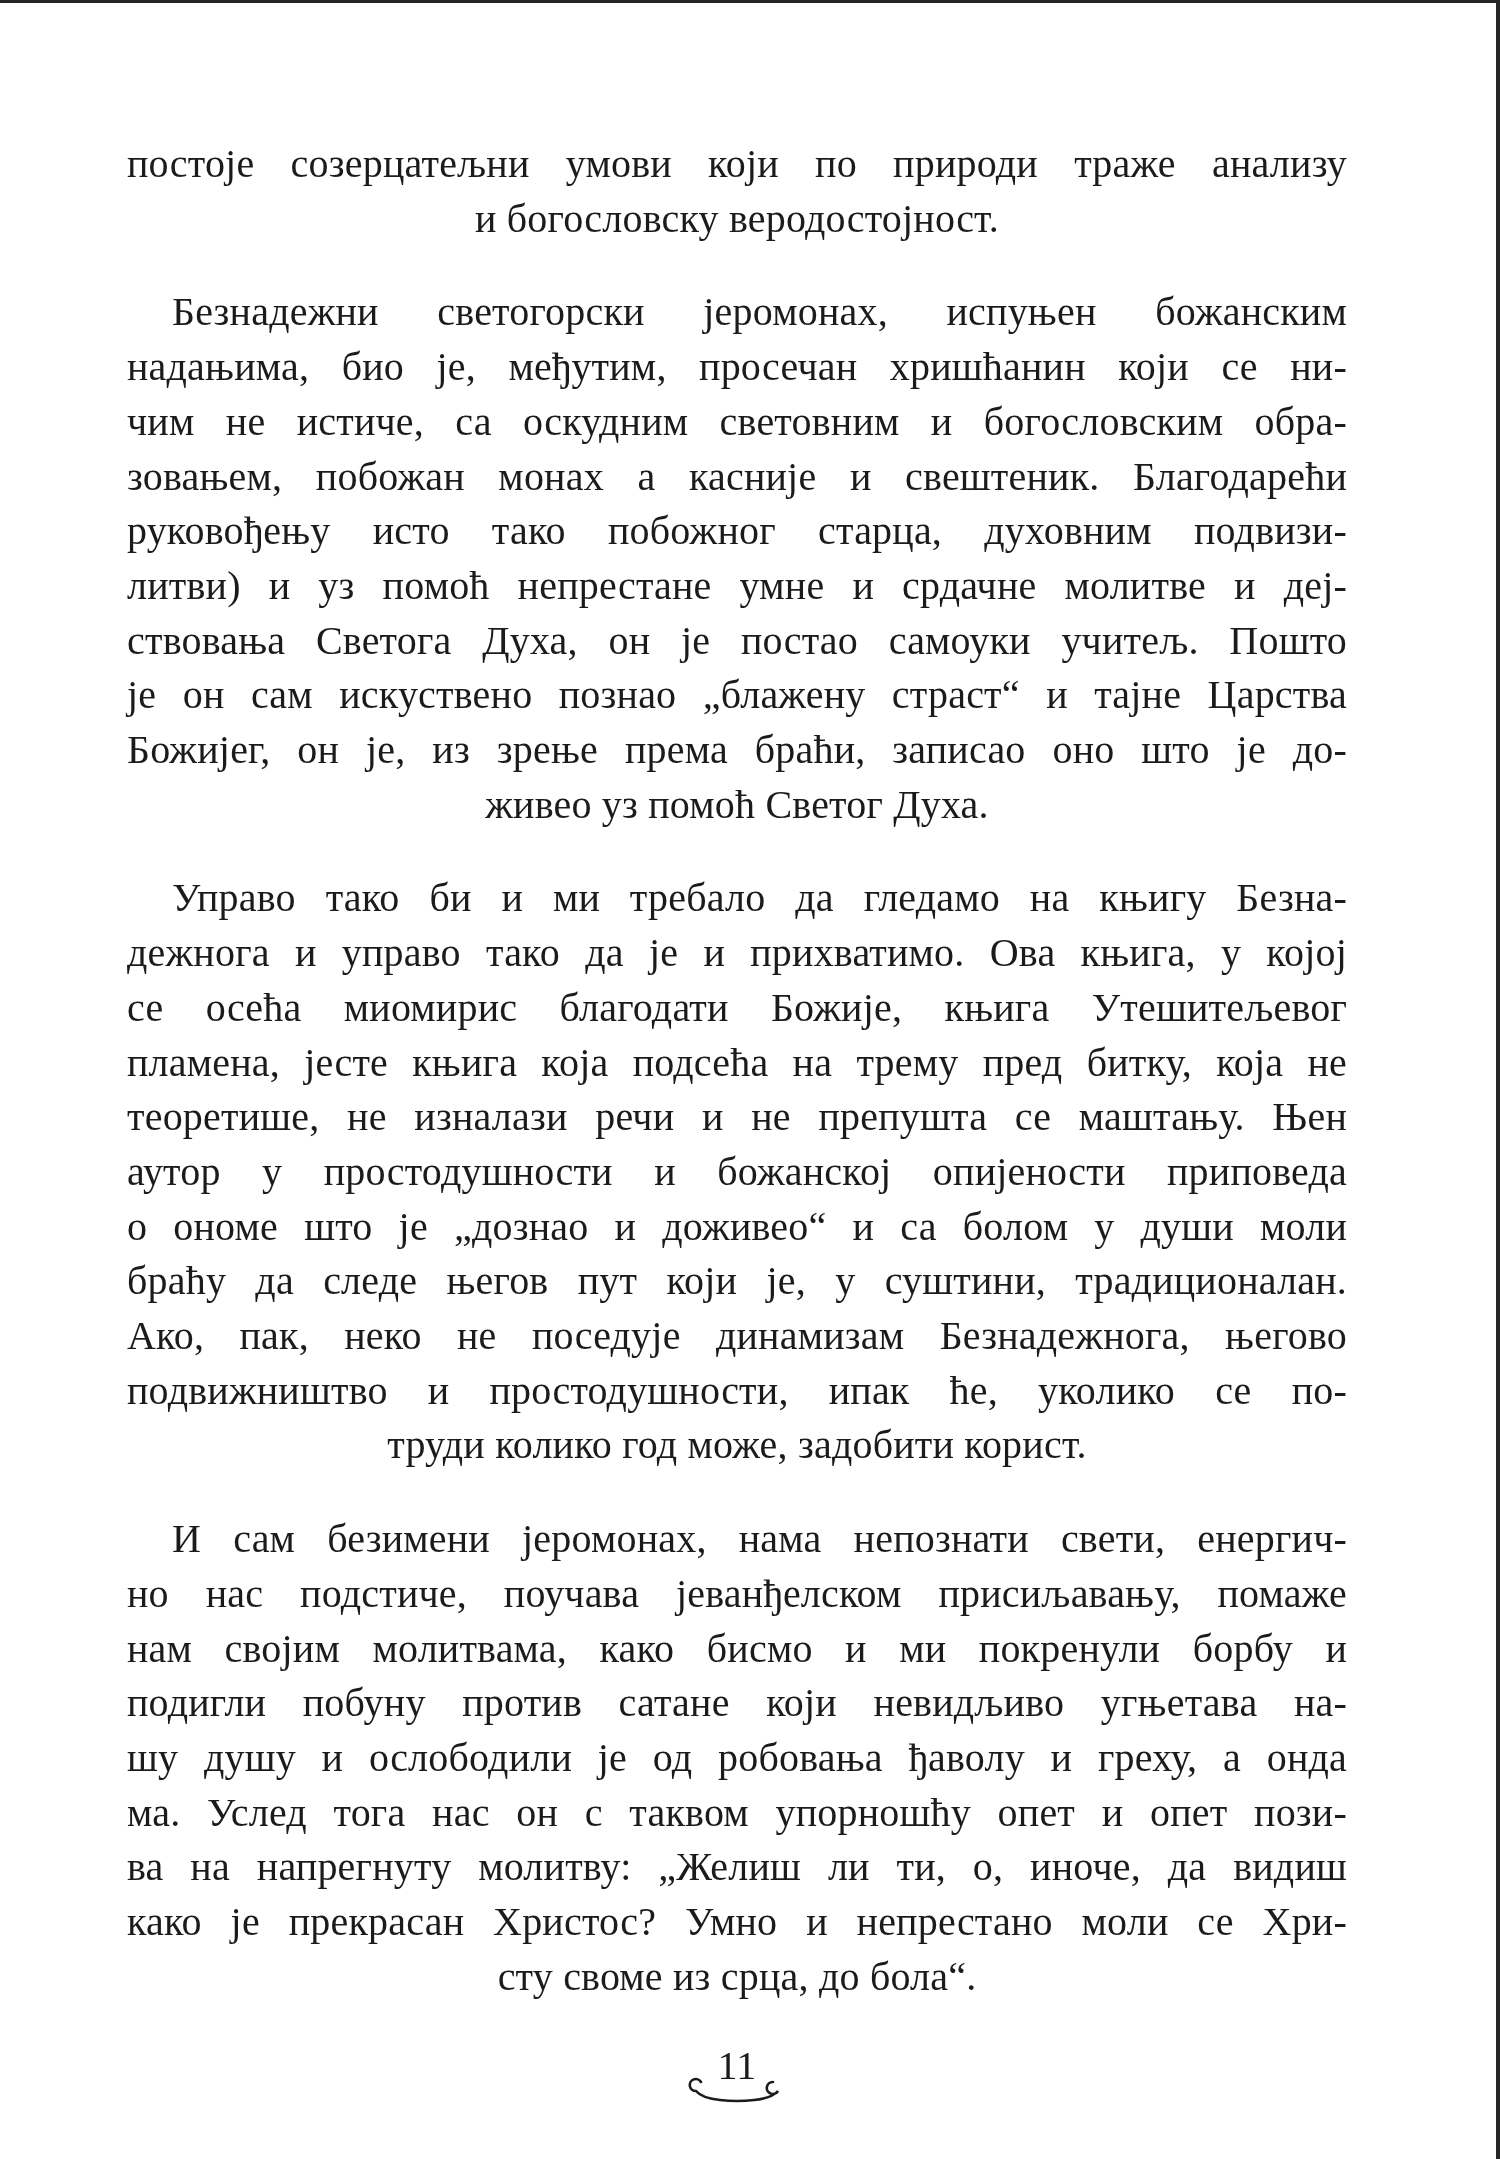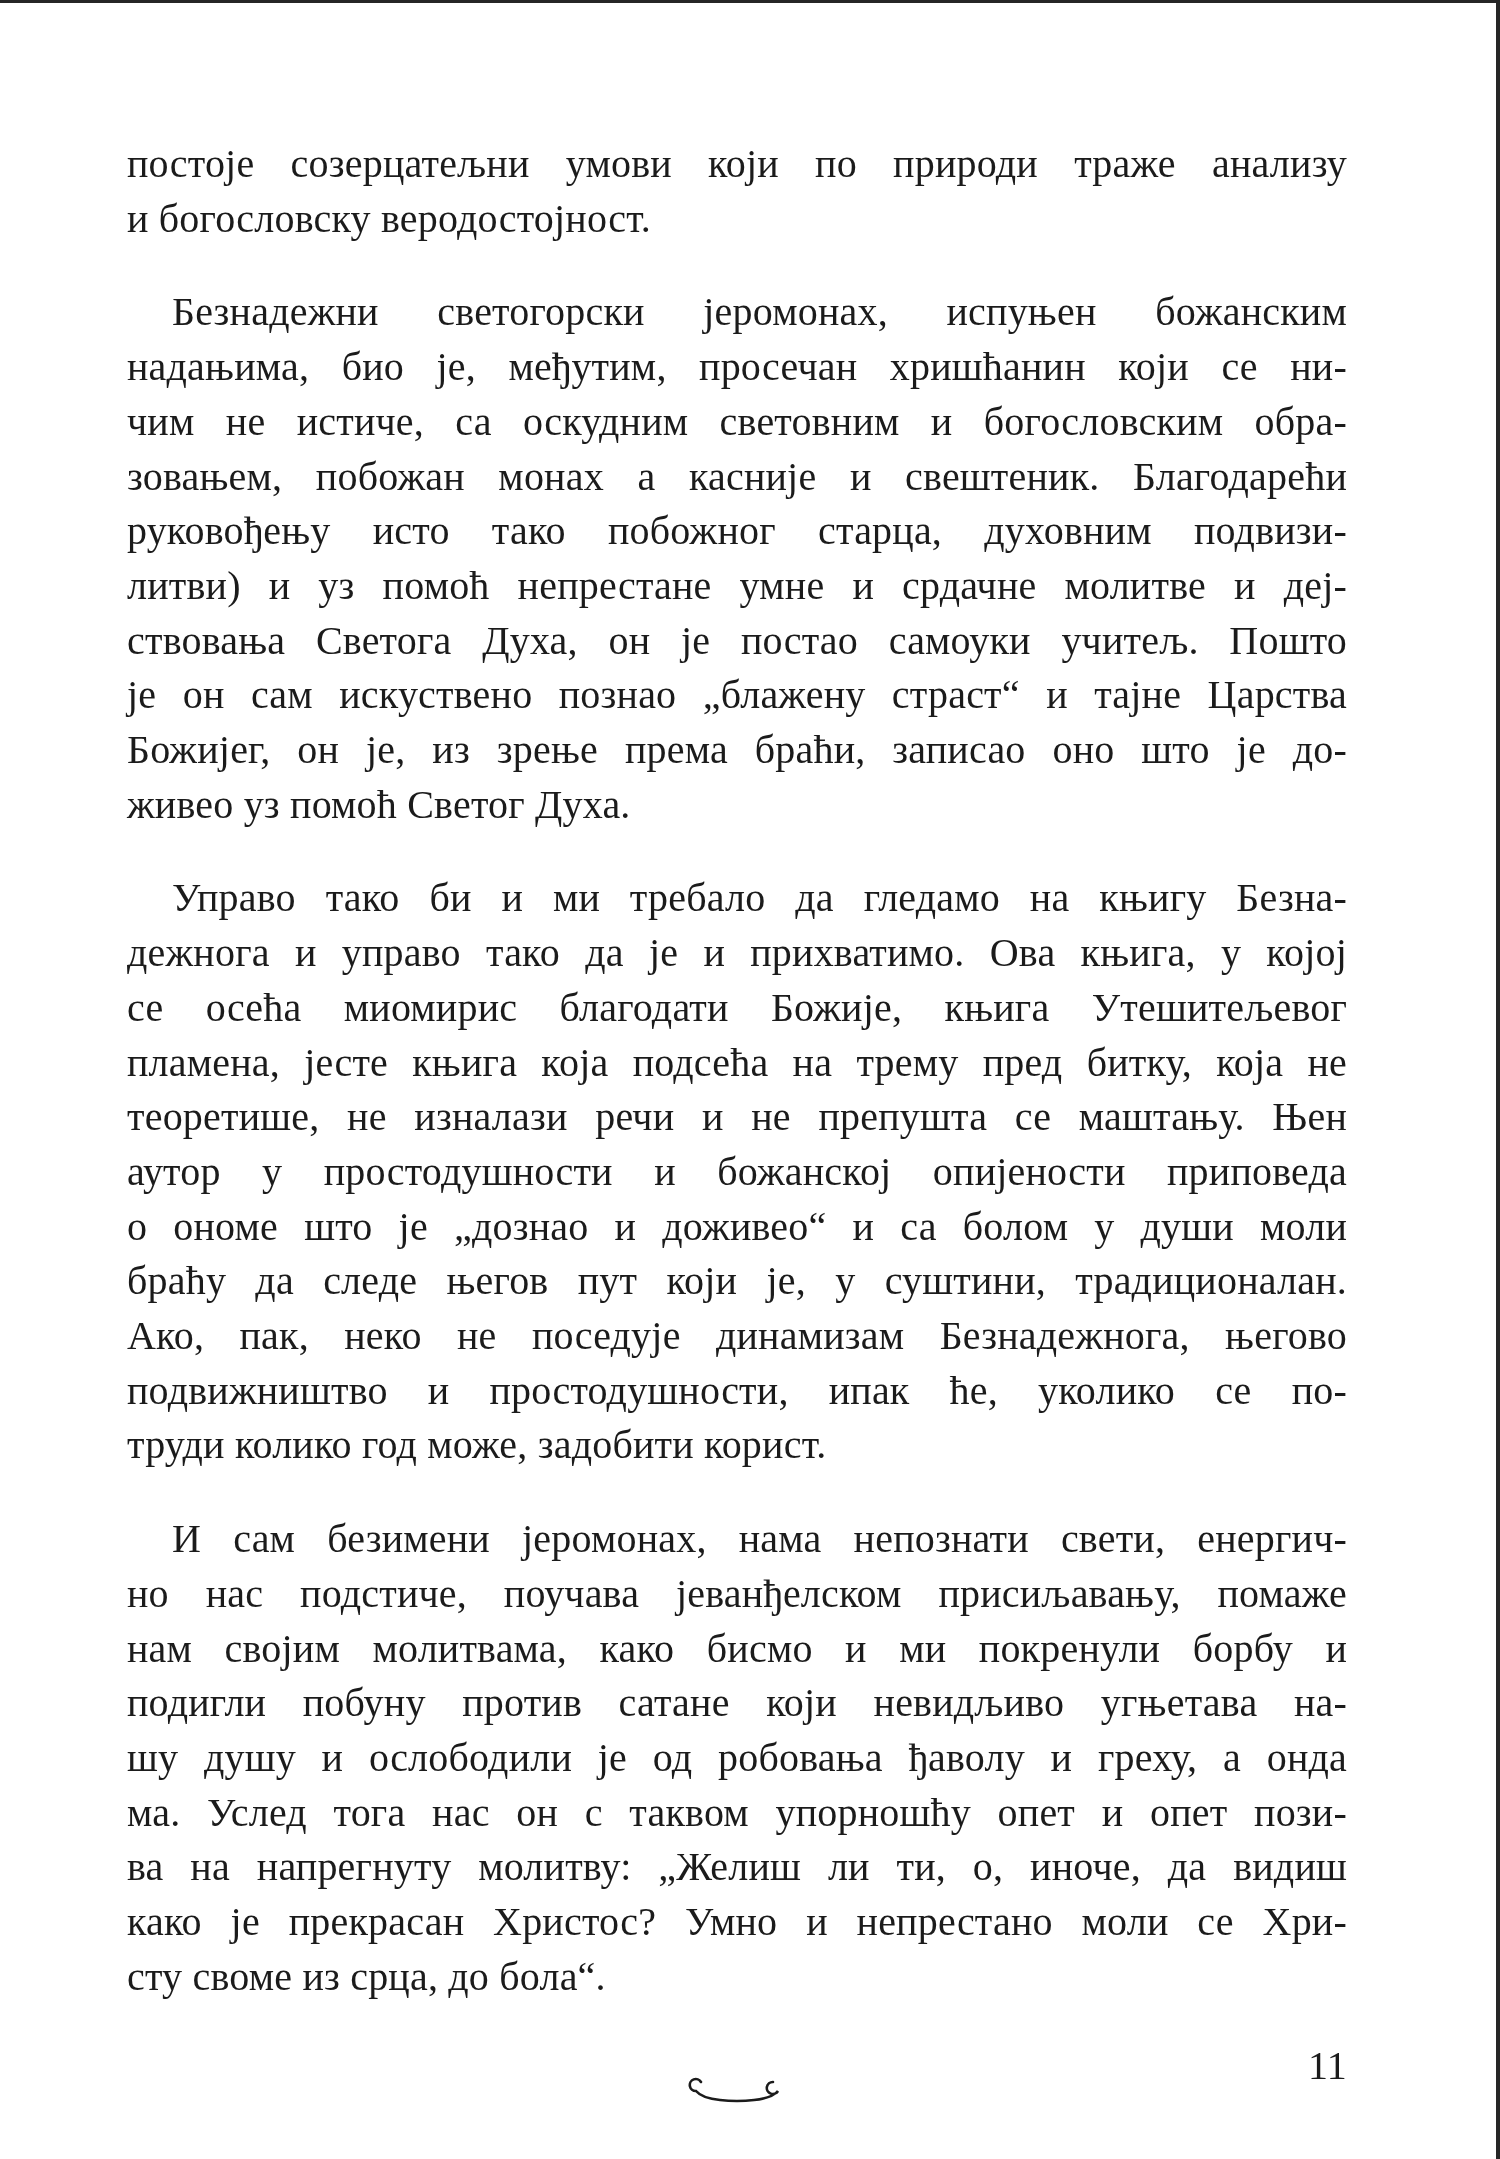--- a/index.html
+++ b/index.html
@@ -32,27 +32,27 @@
     font-size: 40px;
     line-height: 54.7px;
     letter-spacing: 0.2px;
   }
   .line {
     text-align: justify;
     text-align-last: justify;
     white-space: normal;
   }
   .line.last {
-    text-align: left;
+    text-align: center;
     text-align-last: auto;
   }
   .line.indent { text-indent: 45px; margin-top: 39px; }
   .footer {
     margin-top: 40px;
-    text-align: right;
+    text-align: center;
   }
   .page-number {
     font-size: 40px;
     line-height: 42px;
   }
   .flourish {
     display: block;
     margin: -14px auto 0 auto;
   }
 </style>

